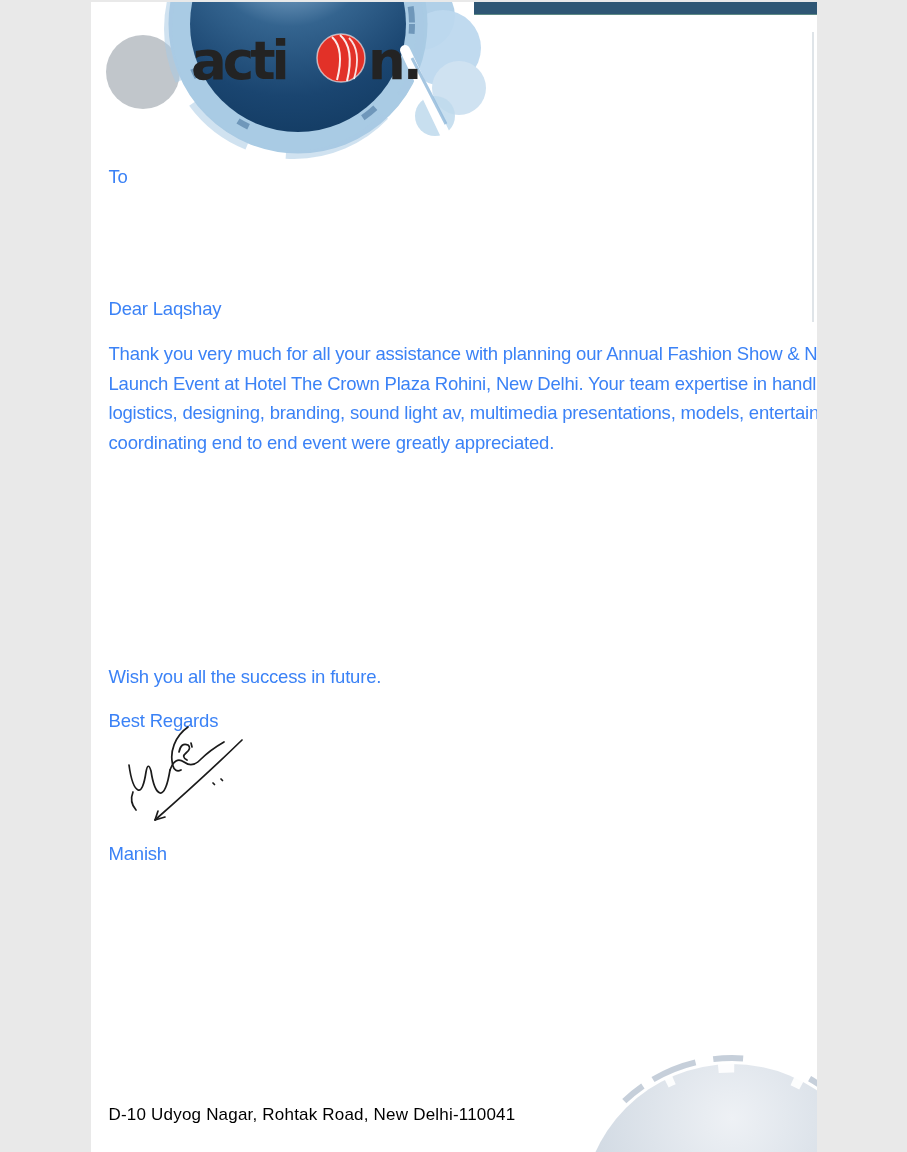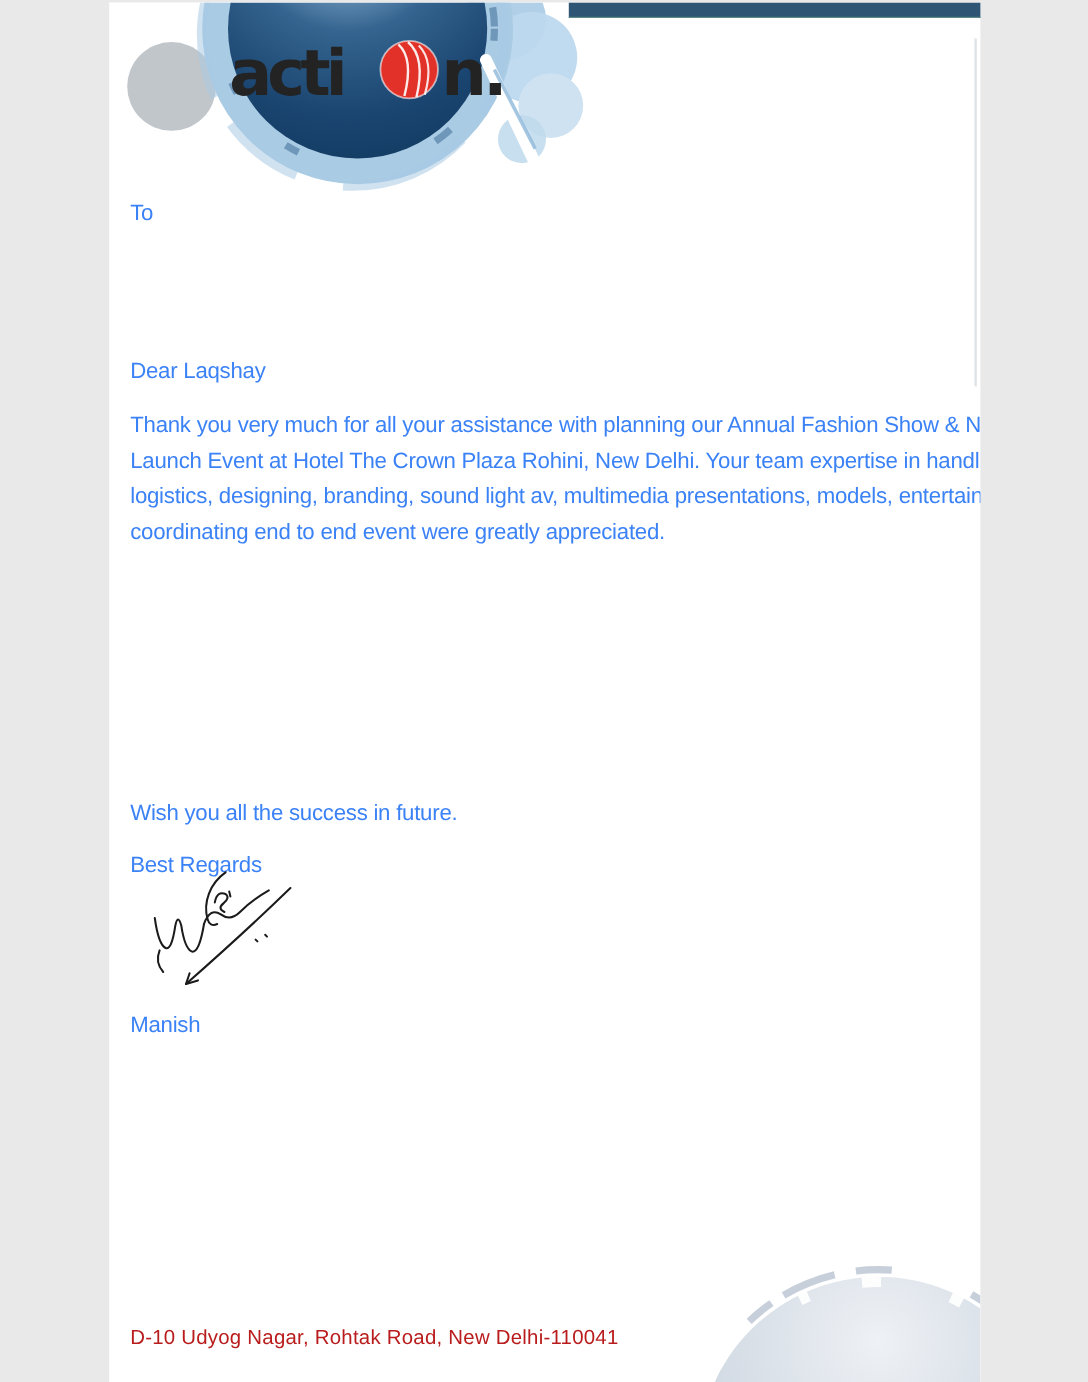--- a/index.html
+++ b/index.html
@@ -46,21 +46,21 @@
   
   .signature {
     position: absolute;
     left: 24px; top: 708px;
     width: 145px; height: 120px;
   }
   
   .footer-address {
     position: absolute;
     left: 18px; top: 1103px;
-    color: #b91c1c;
+    color: #000000;
     font-size: 17px;
     letter-spacing: 0.2px;
   }
   .bottom-deco {
     position: absolute;
     right: 0; bottom: 0;
     width: 250px; height: 125px;
   }
 </style>
 </head>

